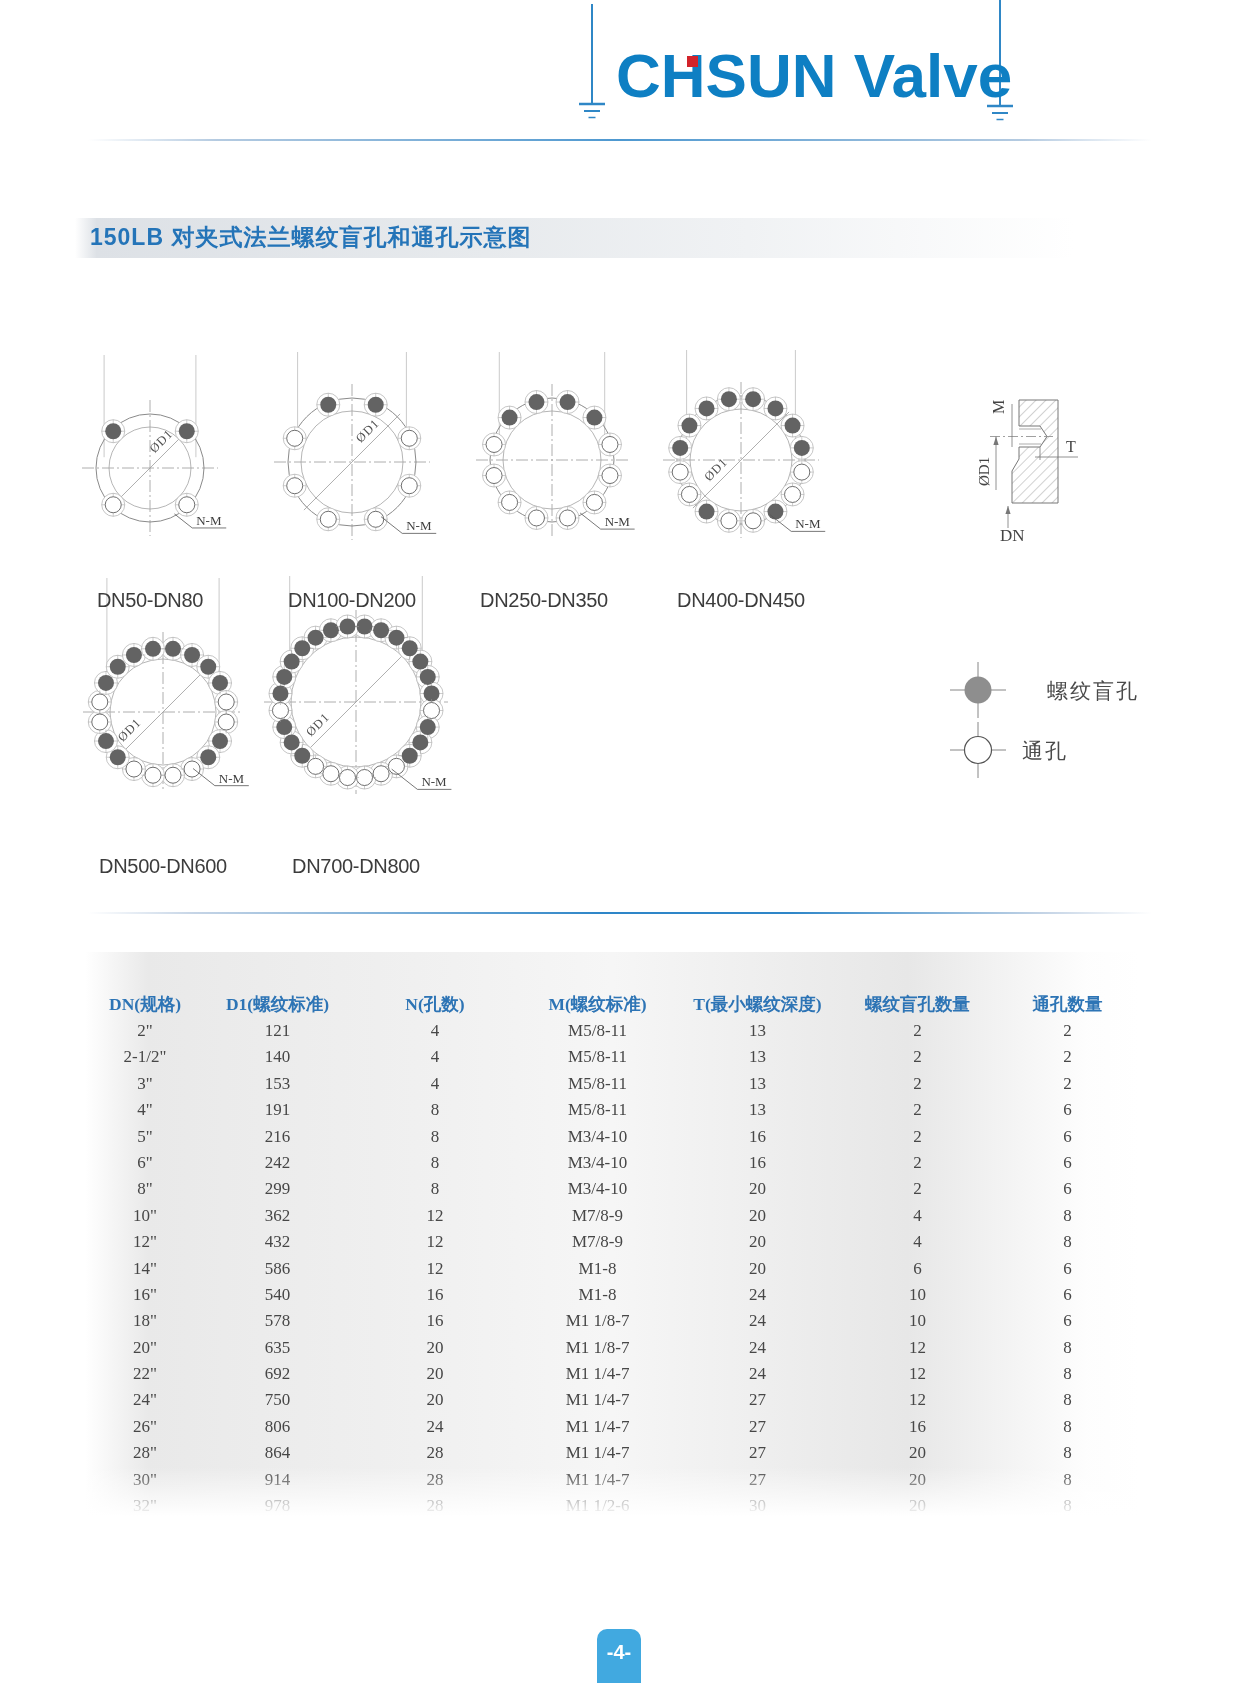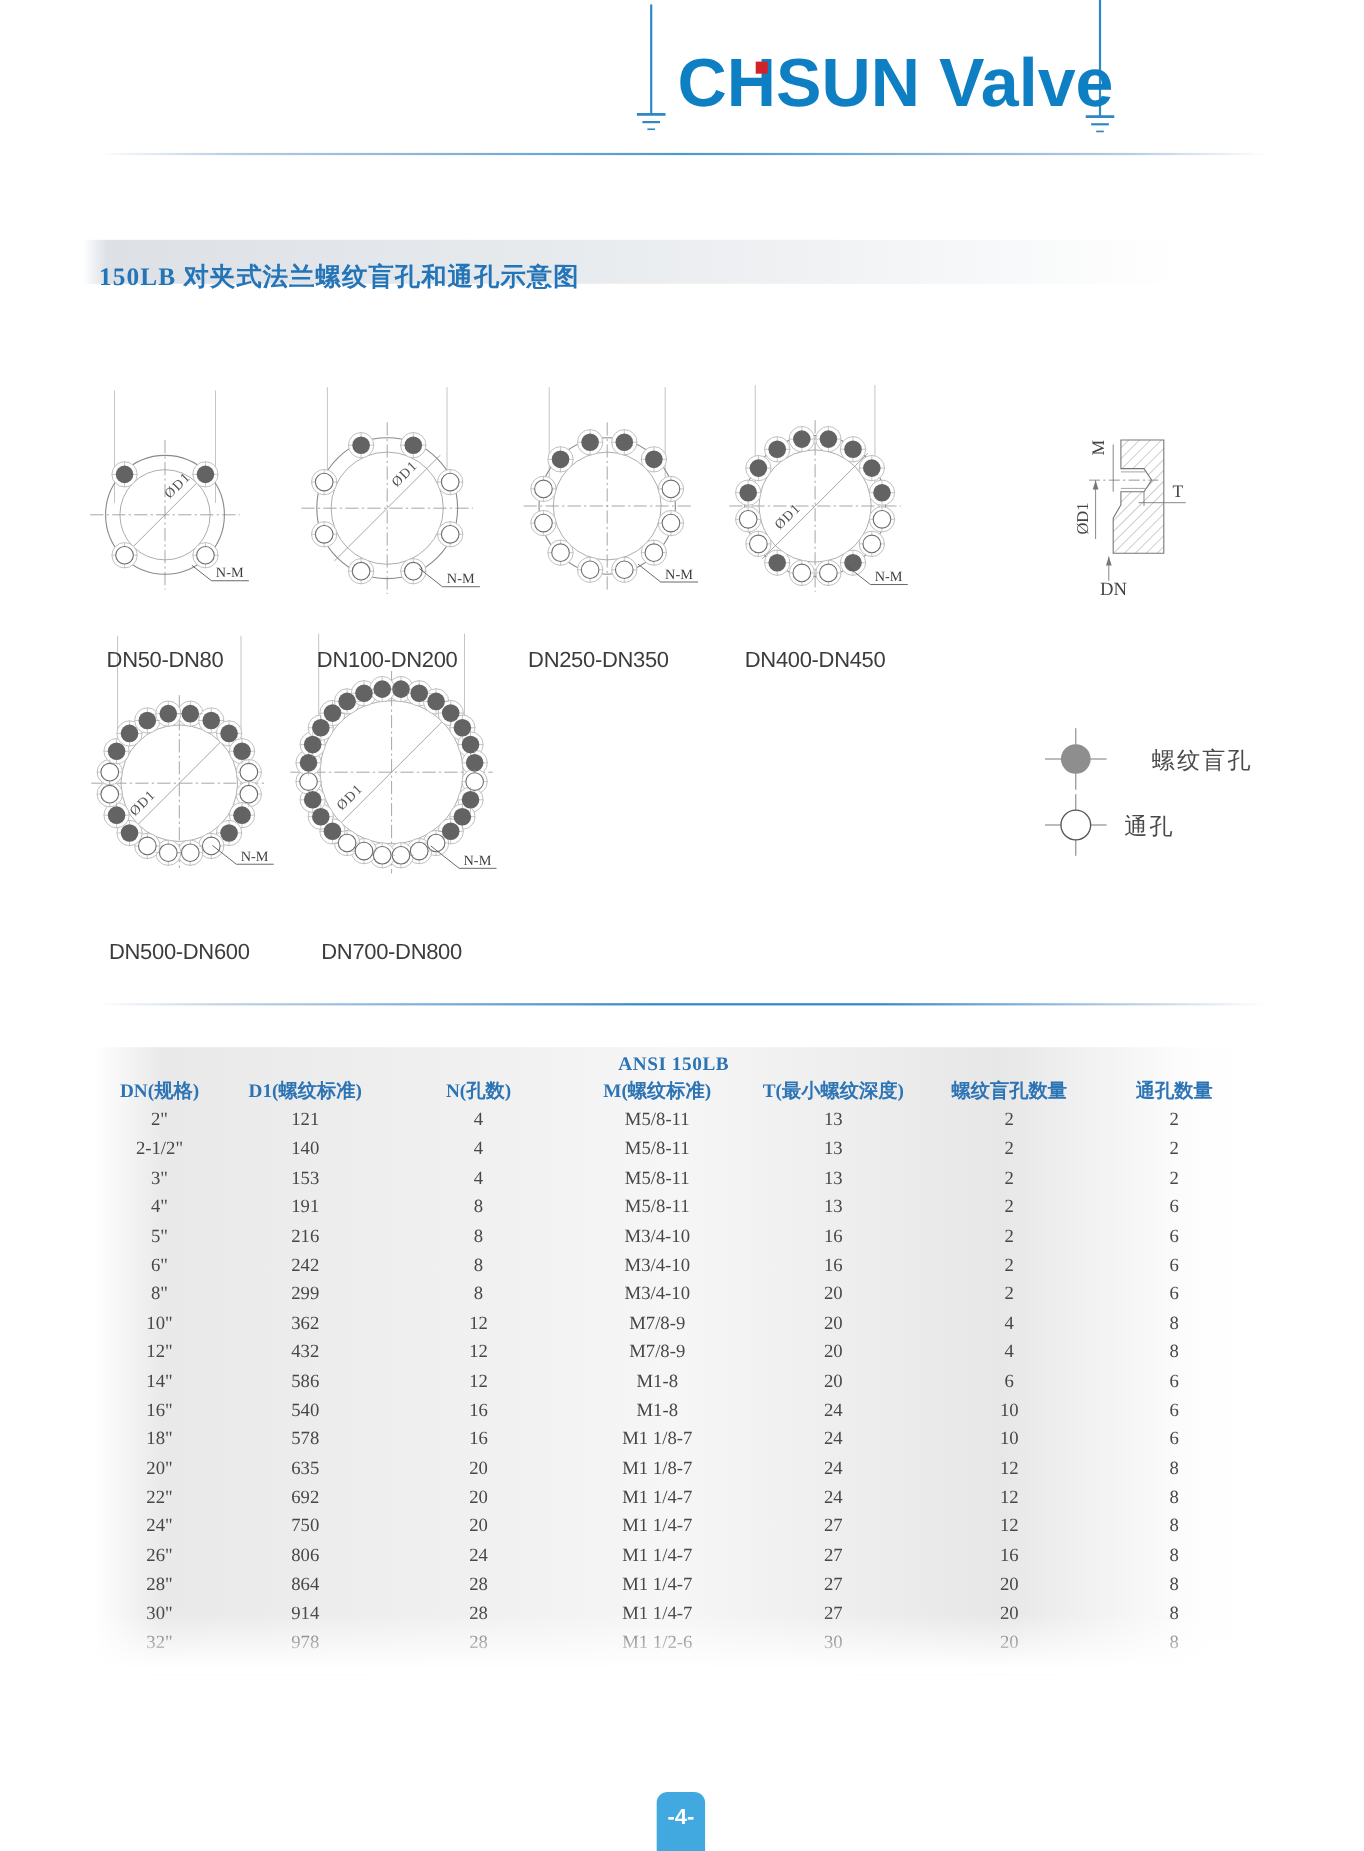--- a/index.html
+++ b/index.html
@@ -19,37 +19,37 @@
   .logo-dot{position:absolute;left:687px;top:56px;width:11px;height:11px;background:var(--logo-red);}
   .divider{position:absolute;height:2px;}
   .divider.d1{left:88px;top:139px;width:1064px;
     background:linear-gradient(90deg,rgba(46,134,200,0) 0%,rgba(120,160,200,.55) 12%,rgba(46,134,200,.85) 50%,rgba(120,160,200,.55) 88%,rgba(46,134,200,0) 100%);}
   .divider.d2{left:88px;top:912px;width:1064px;
     background:linear-gradient(90deg,rgba(46,134,200,0) 0%,rgba(140,170,205,.5) 10%,var(--divider-blue) 48%,var(--divider-blue) 66%,rgba(140,170,205,.5) 90%,rgba(46,134,200,0) 100%);}
 
   
   .title-bar{position:absolute;left:75px;top:218px;width:1085px;height:40px;
     background:linear-gradient(90deg,rgba(223,227,232,0) 0%,#dde1e6 2%,#e7eaed 38%,#f0f2f4 62%,rgba(255,255,255,0) 92%);}
-  .title-bar span{display:inline-block;padding:18px 0 0 15px;font-family:Liberation Serif, serif;
+  .title-bar span{display:inline-block;padding:4px 0 0 15px;font-family:Liberation Sans, sans-serif;
     font-weight:bold;font-size:23px;color:var(--title-blue);letter-spacing:1px;}
 
   
   .dlabel{position:absolute;transform:translateX(-50%);font-family:"Liberation Sans",sans-serif;
     font-size:20px;color:var(--label-gray);letter-spacing:-0.3px;white-space:nowrap;margin-top:44px;}
   .legend-label{position:absolute;left:1022px;font-family:"DejaVu Serif",serif;font-size:21px;
     color:#4a4a4a;letter-spacing:2px;white-space:nowrap;}
   .legend-label.l1{top:677px;margin-left:25px;} .legend-label.l2{top:737px;}
 
   
   .spec-table{position:absolute;left:85px;top:952px;width:1055px;height:570px;
     background:linear-gradient(90deg,rgba(255,255,255,0) 0%,#e9e9e9 6%,#f1f1f1 35%,#f6f6f6 50%,#e7e7e7 78%,rgba(251,251,251,.4) 95%,rgba(255,255,255,0) 100%);}
   .spec-title{height:26px;line-height:30px;text-align:center;color:var(--table-blue);
     font-weight:bold;font-size:17.5px;letter-spacing:.5px;}
   .grid7{display:grid;grid-template-columns:120px 145px 170px 155px 165px 155px 145px;}
-  .spec-head{height:27px;}
+  .spec-head{height:27px;margin-top:39px;}
   .spec-head .cell{text-align:center;line-height:27px;color:var(--table-blue);
     font-weight:bold;font-size:17.5px;}
   .spec-row{height:26.4px;}
   .spec-row .cell{text-align:center;line-height:26.4px;color:var(--text-gray);font-size:17px;}
   .table-fade{position:absolute;left:0;bottom:0;width:100%;height:55px;
     background:linear-gradient(rgba(255,255,255,0),#ffffff 90%);}
 
   
   .page-badge{position:absolute;left:597px;top:1629px;width:44px;height:54px;
     background:var(--badge-blue);border-radius:10px 10px 0 0;color:#ffffff;
@@ -552,21 +552,20 @@
   <div class="title-bar">
     <span>150LB 对夹式法兰螺纹盲孔和通孔示意图</span>
   </div>
 
   <div class="legend-label l1">螺纹盲孔</div>
   <div class="legend-label l2">通孔</div>
 
   <div class="divider d2"></div>
 
   <div class="spec-table">
-    <div class="spec-title">ANSI 150LB</div>
     <div class="spec-head grid7">
       <div class="cell">DN(规格)</div>
       <div class="cell">D1(螺纹标准)</div>
       <div class="cell">N(孔数)</div>
       <div class="cell">M(螺纹标准)</div>
       <div class="cell">T(最小螺纹深度)</div>
       <div class="cell">螺纹盲孔数量</div>
       <div class="cell">通孔数量</div>
     </div>
     <div>

